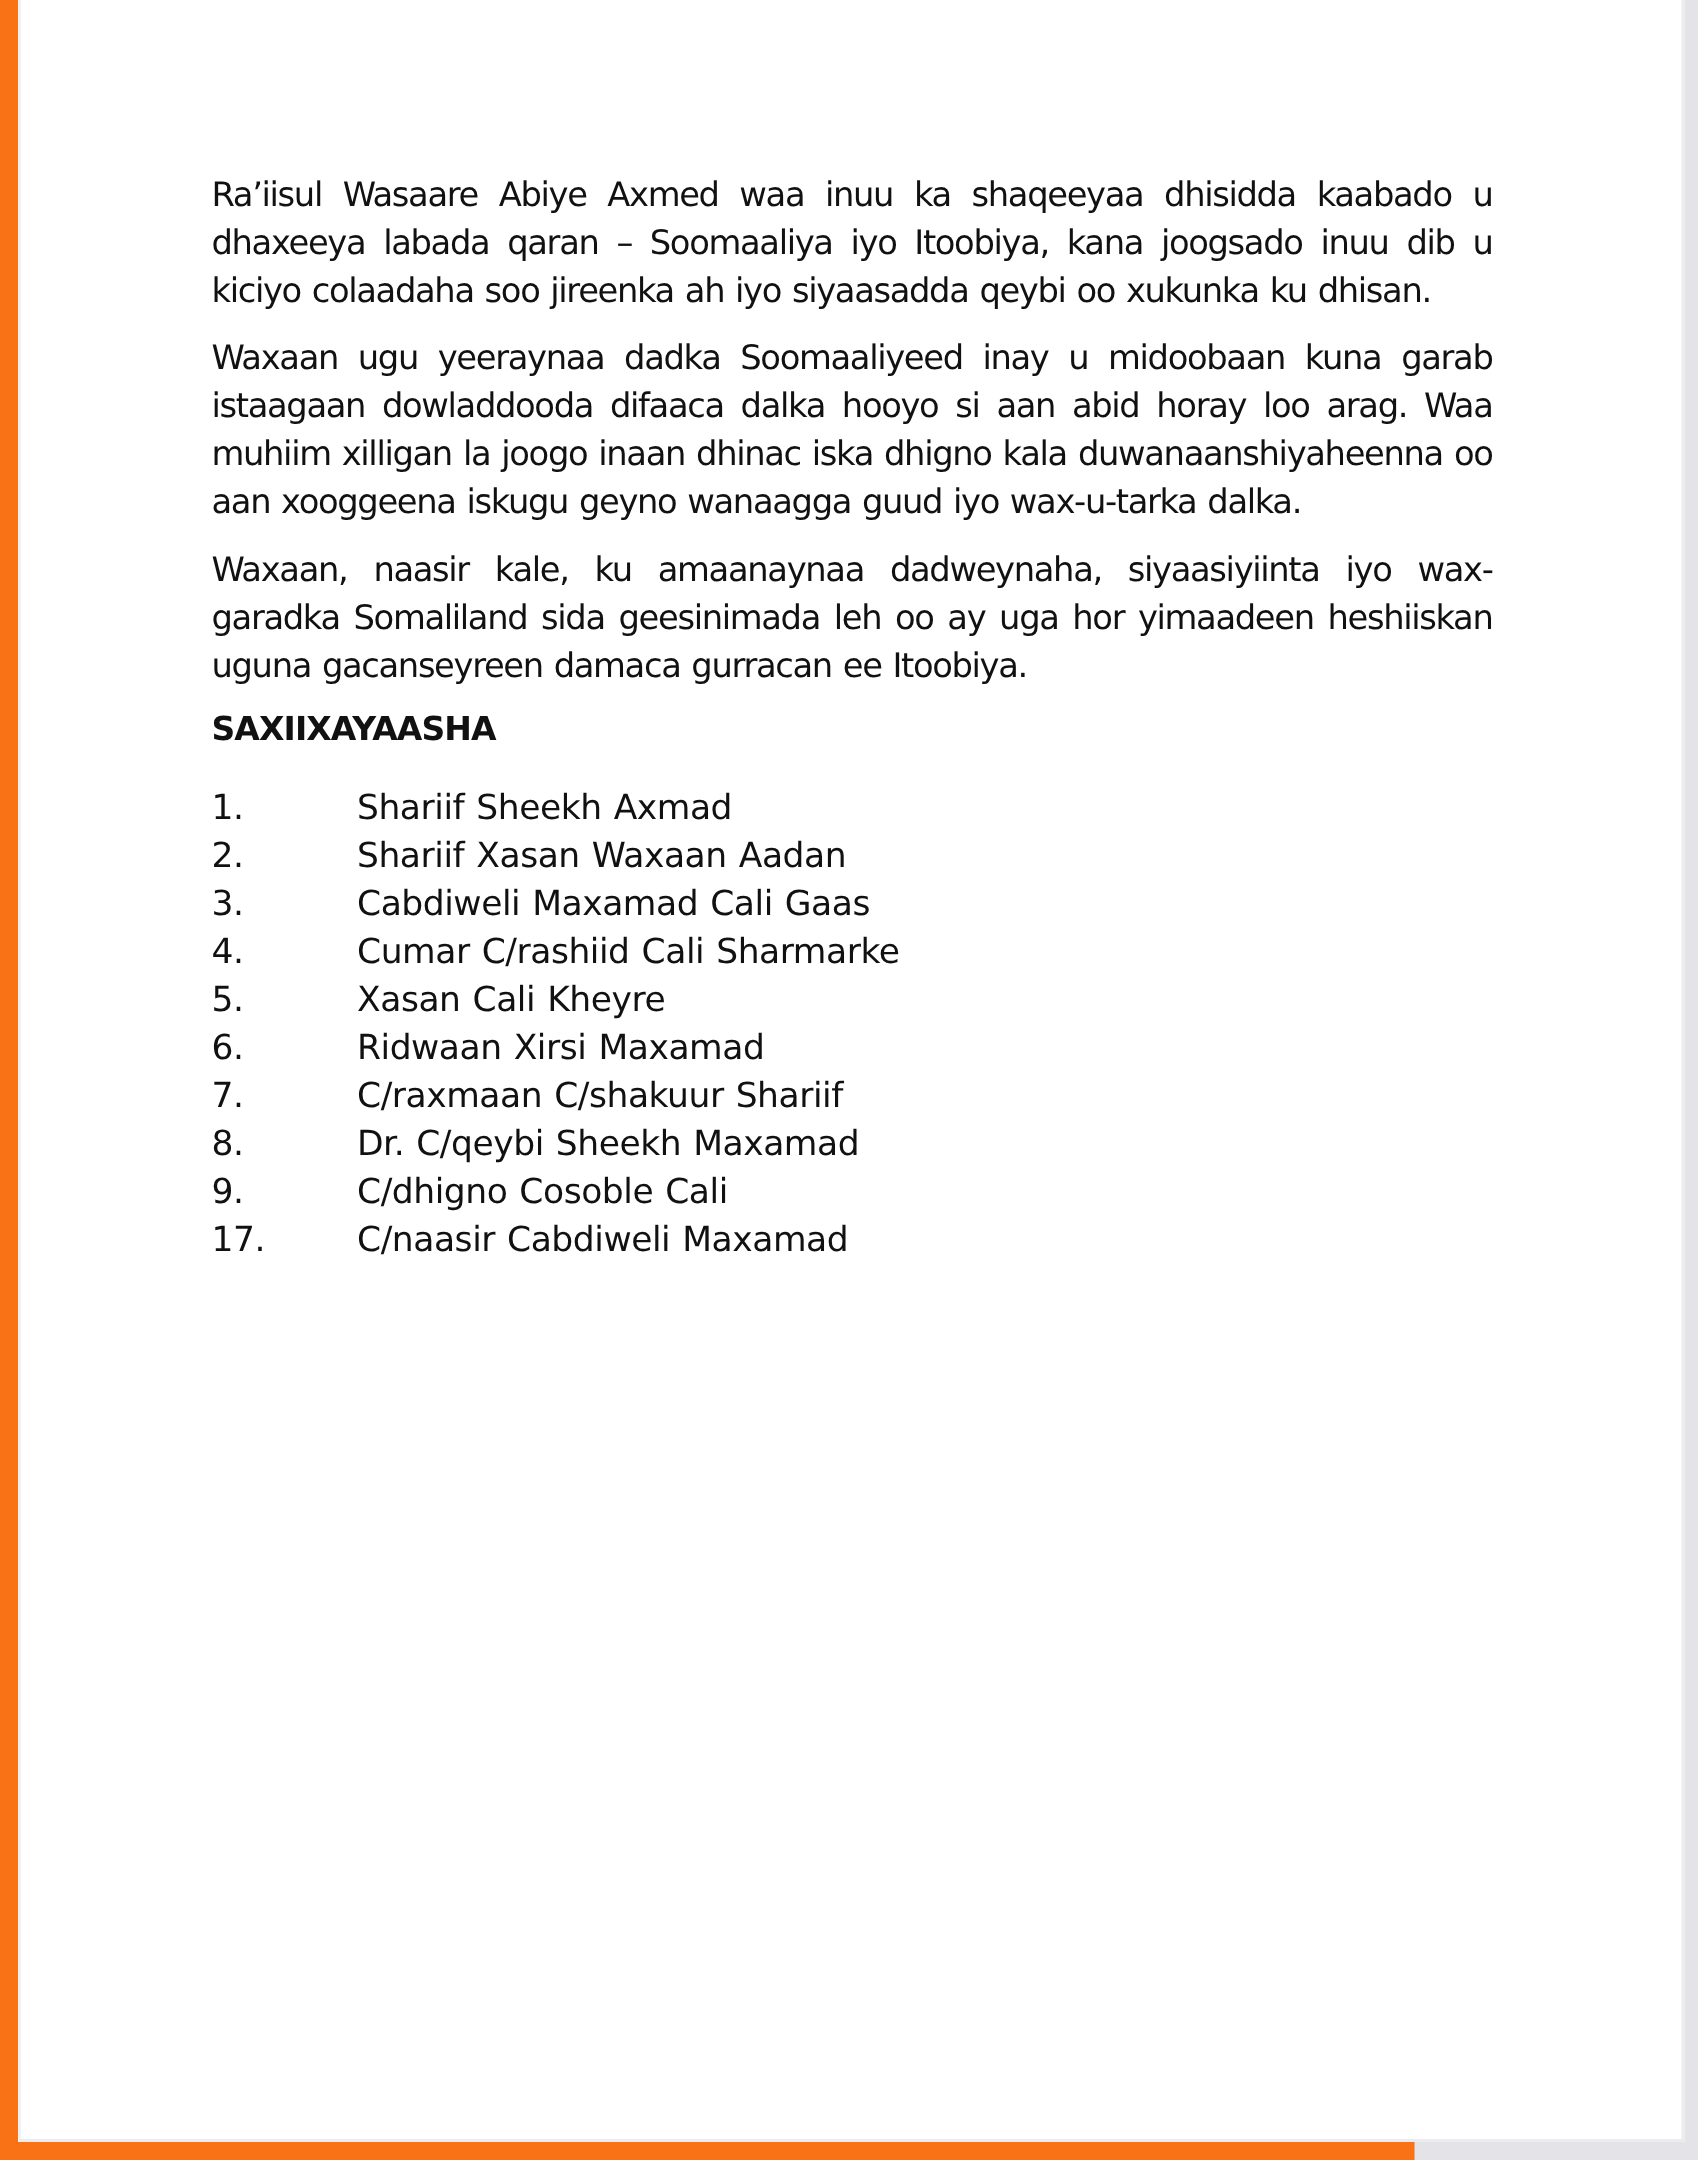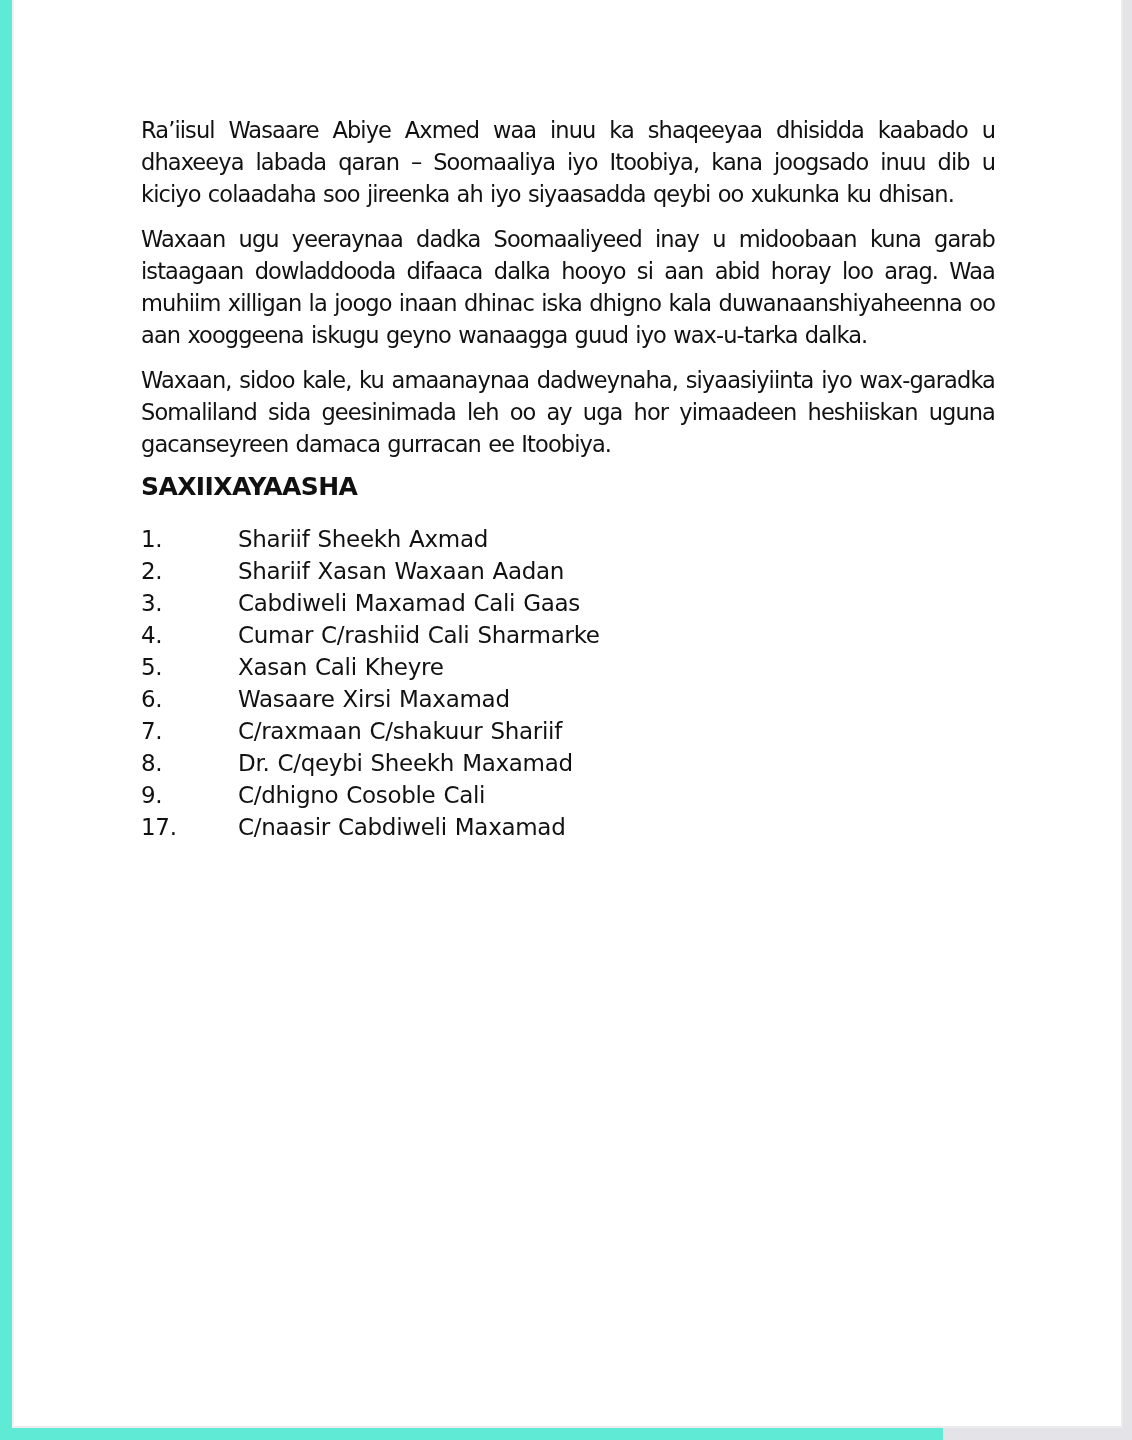--- a/index.html
+++ b/index.html
@@ -7,21 +7,21 @@
       padding: 0;
       width: 1132px;
       height: 1440px;
       overflow: hidden;
       background: #e4e4e8;
     }
     .viewer {
       position: relative;
       width: 943px;
       height: 1440px;
-      background: #5eead4;
+      background: #f97316;
     }
     .page {
       position: absolute;
       left: 12px;
       top: 0;
       width: 1111px;
       height: 1428px;
       background: #ffffff;
       border-left: 2px solid #f1f1f3;
       border-right: 2px solid #ececef;
@@ -41,21 +41,21 @@
     }
     .para {
       margin: 0 0 13px 0;
       line-height: 32px;
       text-align: justify;
       text-align-last: left;
     }
     .heading {
       margin: 2px 0 22px 0;
       font-weight: bold;
-      font-size: 25px;
+      font-size: 22px;
       line-height: 28px;
       letter-spacing: -0.6px;
     }
     .sig-list {
       list-style: none;
       margin: 0;
       padding: 0;
     }
     .sig-item {
       display: flex;
@@ -73,21 +73,21 @@
     }
   </style>
 </head>
 <body>
 
 <div class="viewer">
   <div class="page">
     <div class="content">
       <p class="para">Ra’iisul Wasaare Abiye Axmed waa inuu ka shaqeeyaa dhisidda kaabado u dhaxeeya labada qaran – Soomaaliya iyo Itoobiya, kana joogsado inuu dib u kiciyo colaadaha soo jireenka ah iyo siyaasadda qeybi oo xukunka ku dhisan.</p>
       <p class="para">Waxaan ugu yeeraynaa dadka Soomaaliyeed inay u midoobaan kuna garab istaagaan dowladdooda difaaca dalka hooyo si aan abid horay loo arag. Waa muhiim xilligan la joogo inaan dhinac iska dhigno kala duwanaanshiyaheenna oo aan xooggeena iskugu geyno wanaagga guud iyo wax-u-tarka dalka.</p>
-      <p class="para">Waxaan, sidoo kale, ku amaanaynaa dadweynaha, siyaasiyiinta iyo wax-garadka Somaliland sida geesinimada leh oo ay uga hor yimaadeen heshiiskan uguna gacanseyreen damaca gurracan ee Itoobiya.</p>
+      <p class="para">Waxaan, naasir kale, ku amaanaynaa dadweynaha, siyaasiyiinta iyo wax-garadka Somaliland sida geesinimada leh oo ay uga hor yimaadeen heshiiskan uguna gacanseyreen damaca gurracan ee Itoobiya.</p>
 
       <div class="heading">SAXIIXAYAASHA</div>
 
       <ol class="sig-list">
         <li class="sig-item">
           <span class="sig-num">1.</span>
           <span class="sig-name">Shariif Sheekh Axmad</span>
         </li>
         <li class="sig-item">
           <span class="sig-num">2.</span>
@@ -100,21 +100,21 @@
         <li class="sig-item">
           <span class="sig-num">4.</span>
           <span class="sig-name">Cumar C/rashiid Cali Sharmarke</span>
         </li>
         <li class="sig-item">
           <span class="sig-num">5.</span>
           <span class="sig-name">Xasan Cali Kheyre</span>
         </li>
         <li class="sig-item">
           <span class="sig-num">6.</span>
-          <span class="sig-name">Wasaare Xirsi Maxamad</span>
+          <span class="sig-name">Ridwaan Xirsi Maxamad</span>
         </li>
         <li class="sig-item">
           <span class="sig-num">7.</span>
           <span class="sig-name">C/raxmaan C/shakuur Shariif</span>
         </li>
         <li class="sig-item">
           <span class="sig-num">8.</span>
           <span class="sig-name">Dr. C/qeybi Sheekh Maxamad</span>
         </li>
         <li class="sig-item">

